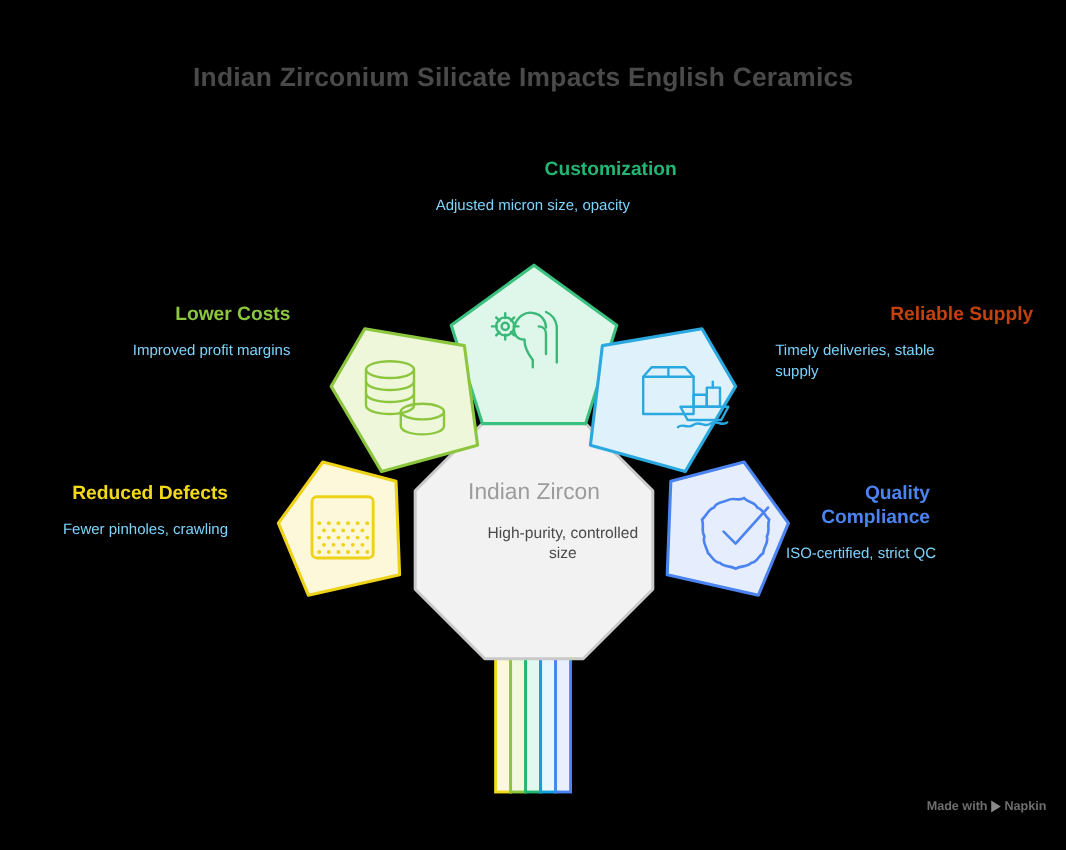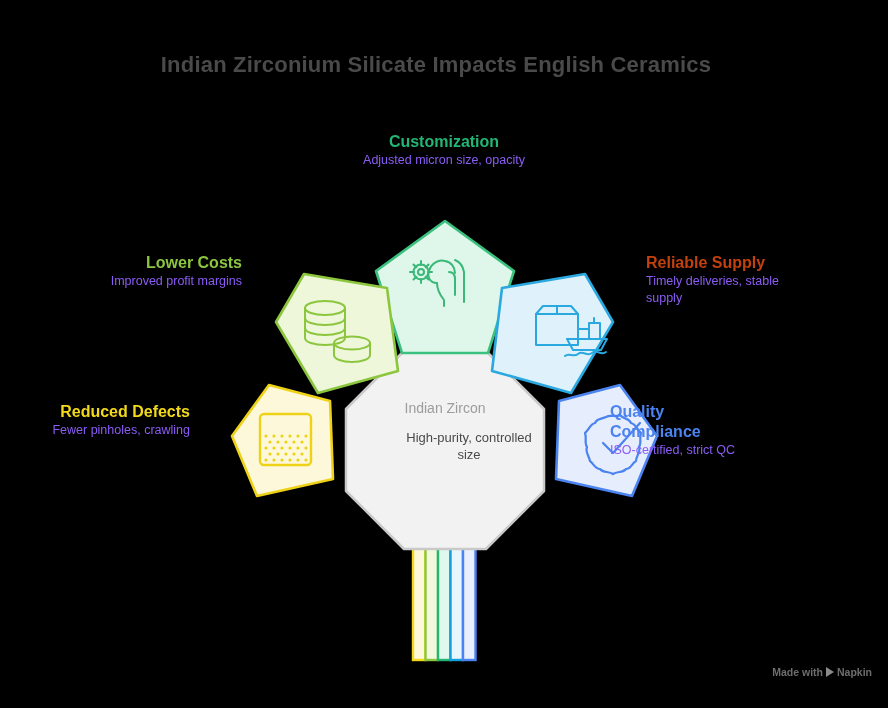--- a/index.html
+++ b/index.html
@@ -9,47 +9,47 @@
   #stage{position:absolute;inset:0;width:888px;height:708px;}
 
   
   .title{
     position:absolute;left:0;top:52px;width:872px;text-align:center;
     font-size:22px;font-weight:bold;color:#4a4a4a;letter-spacing:.2px;
   }
 
   
   .label{position:absolute;}
-  .label .head{font-size:16px;font-weight:bold;line-height:1.25;}
-  .label .sub{font-size:12.5px;color:#8b5cf6;line-height:1.38;}
+  .label .head{font-size:16px;font-weight:bold;line-height:1.25;text-align:right;}
+  .label .sub{font-size:12.5px;color:#7dd3fc;line-height:1.38;margin-top:11px;}
   .lbl-right{text-align:left;}
   .lbl-left{text-align:right;}
   .lbl-center{text-align:center;}
 
   #lbl-custom{left:324px;top:132px;width:240px;}
   #lbl-custom .head{color:#22b573;}
 
   #lbl-lower{left:42px;top:253px;width:200px;}
   #lbl-lower .head{color:#8cc63f;}
 
   #lbl-reduced{left:42px;top:402px;width:148px;text-decoration:underline;}
   #lbl-reduced .head{color:#f2d91a;}
 
   #lbl-supply{left:646px;top:253px;width:215px;}
   #lbl-supply .head{color:#c2410c;}
 
-  #lbl-quality{left:610px;top:402px;width:215px;}
+  #lbl-quality{left:655px;top:402px;width:215px;}
   #lbl-quality .head{color:#4b83f0;}
 
   
   #art{position:absolute;left:0;top:0;}
 
   
   .oct-text{position:absolute;left:345px;top:400px;width:200px;text-align:center;}
-  .oct-title{font-size:14px;color:#9c9c9c;line-height:1.2;}
+  .oct-title{font-size:19px;color:#9c9c9c;line-height:1.2;}
   .oct-sub{font-size:13px;color:#4a4a4a;line-height:1.35;margin-top:12px;margin-left:48px;}
 
   
   #watermark{position:absolute;right:16px;bottom:30px;display:flex;align-items:center;
              gap:3px;color:#6e6e6e;font-size:10.5px;font-weight:bold;}
   #watermark .tri{width:0;height:0;border-left:8px solid #8a8a8a;
              border-top:5px solid transparent;border-bottom:5px solid transparent;}
 </style>
 </head>
 <body>

